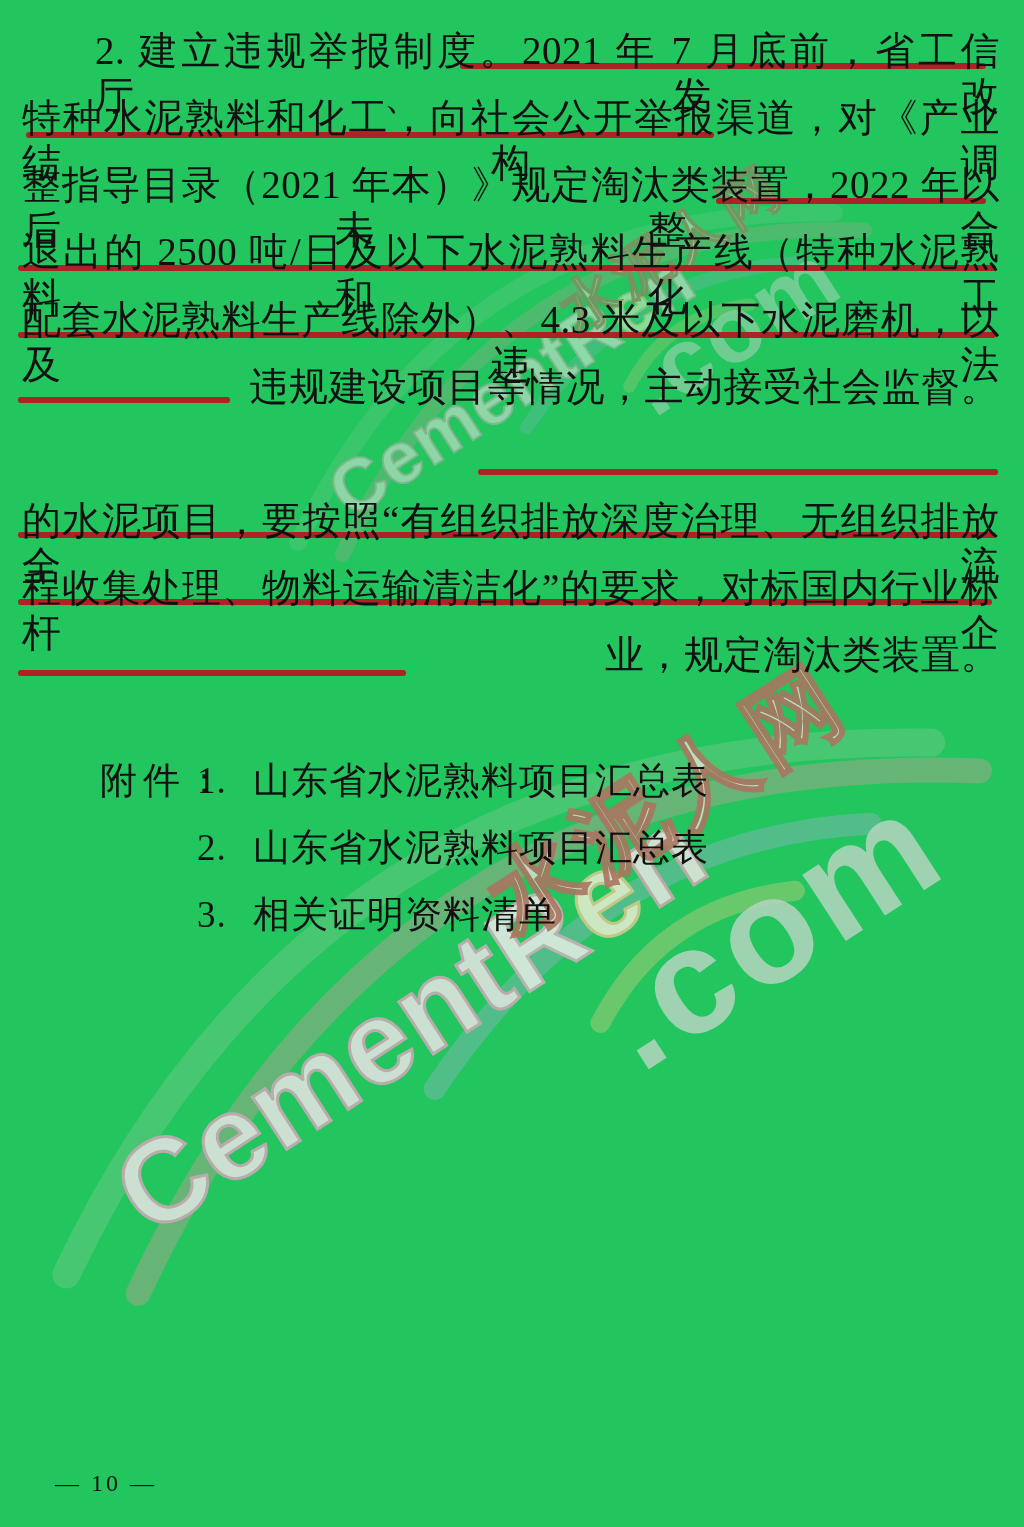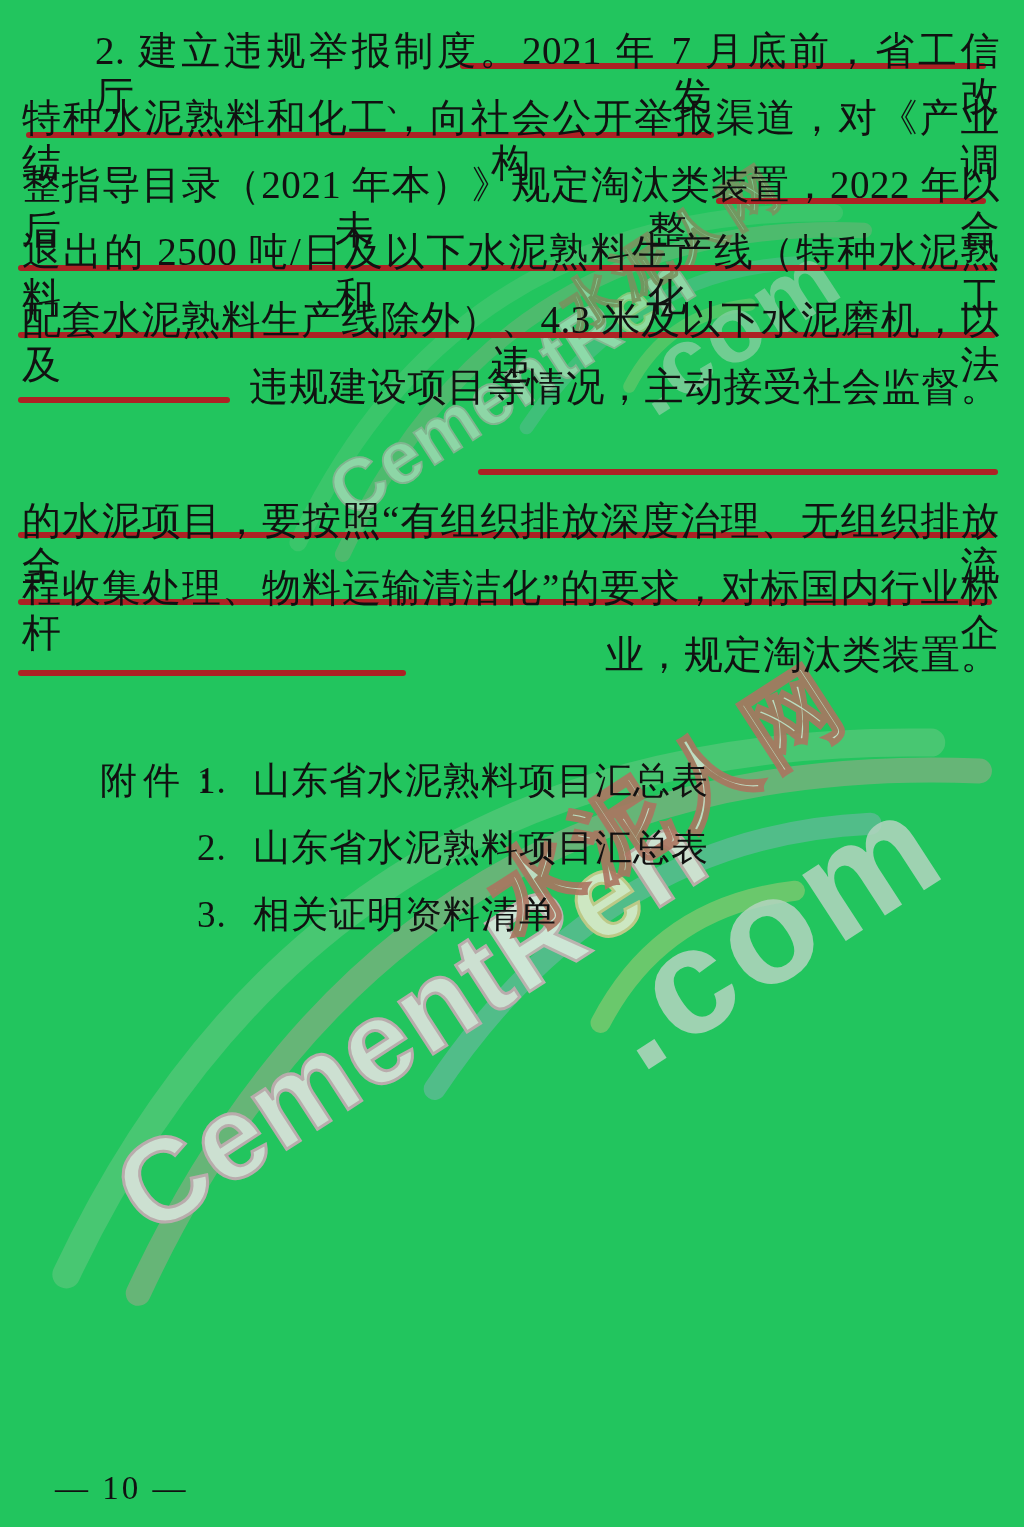--- a/index.html
+++ b/index.html
@@ -40,21 +40,21 @@
   .l9{left:22px;top:565px;width:978px;}
   .l10{left:22px;top:632px;width:978px;}
   
   .att{position:absolute;z-index:2;font-size:37px;white-space:nowrap;letter-spacing:1px;}
   .att-1{left:100px;top:756px;}
   .att-2{left:197px;top:823px;}
   .att-3{left:197px;top:890px;}
   .att-num{display:inline-block;width:56px;}
   .att-label{display:inline-block;width:97px;letter-spacing:6px;}
   
-  .pagenum{position:absolute;z-index:2;left:55px;top:1470px;font-size:33px;letter-spacing:3px;white-space:nowrap;}
+  .pagenum{position:absolute;z-index:2;left:55px;top:1470px;font-size:24px;letter-spacing:3px;white-space:nowrap;}
 </style>
 </head>
 <body>
 
 <div class="page">
 
   <svg class="wm" viewBox="0 0 1024 1527" aria-hidden="true">
     <defs>
       <g id="wmgroup">
         <path class="arc" d="M -90 -15 Q 420 -330 925 10" stroke="#8cc996" stroke-width="28"></path>

